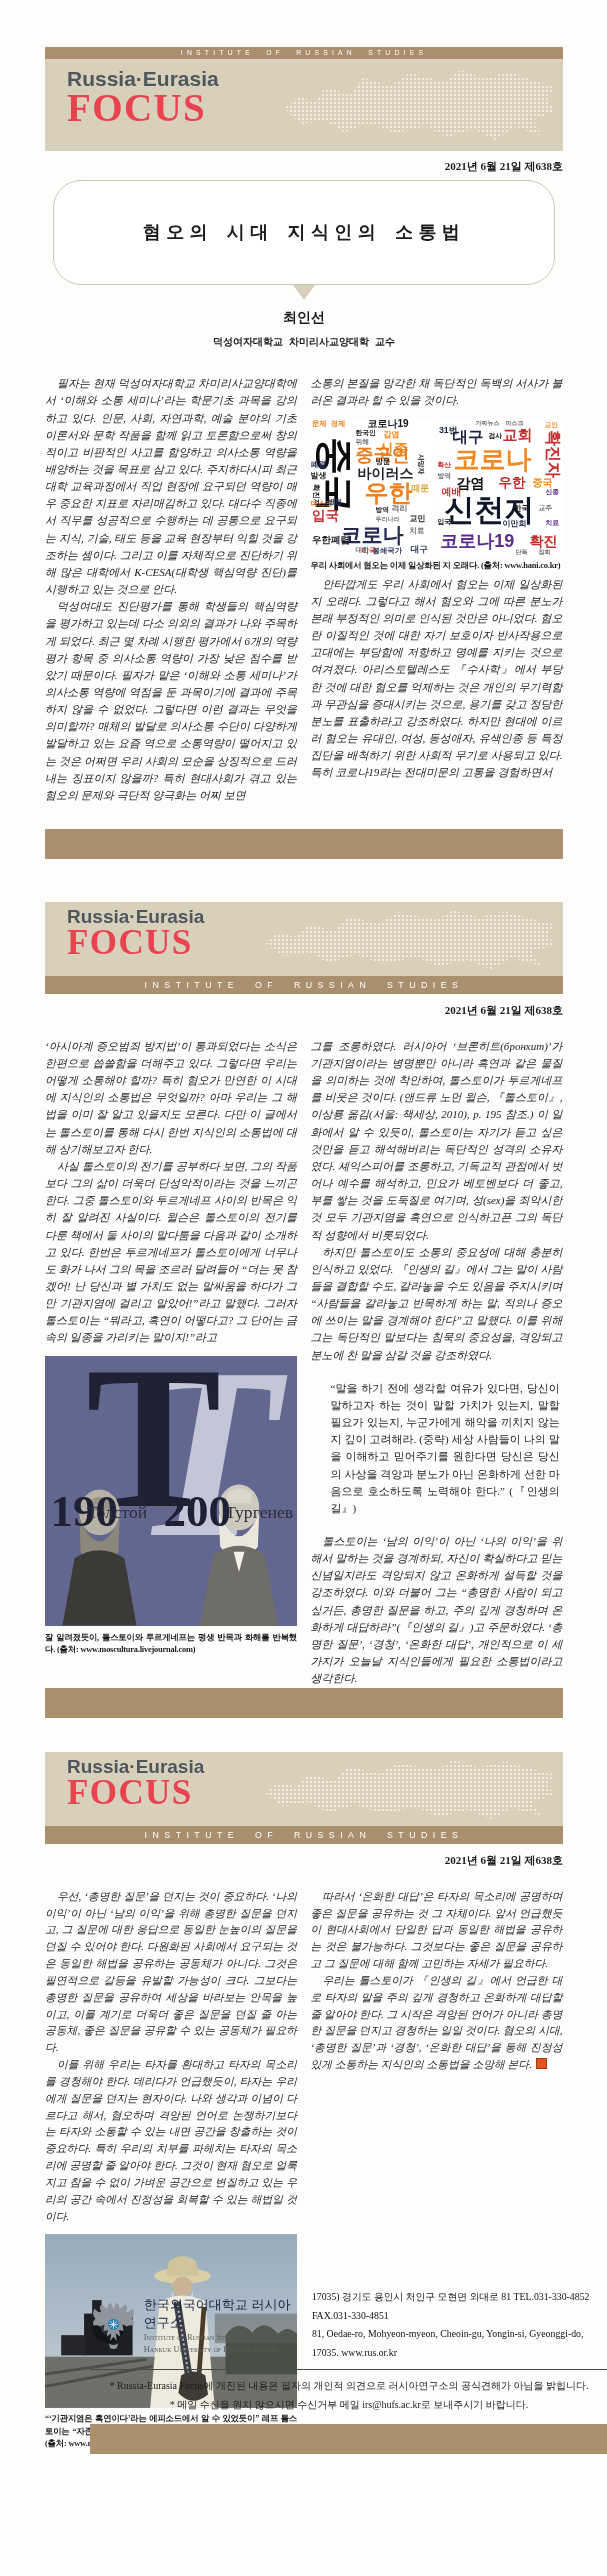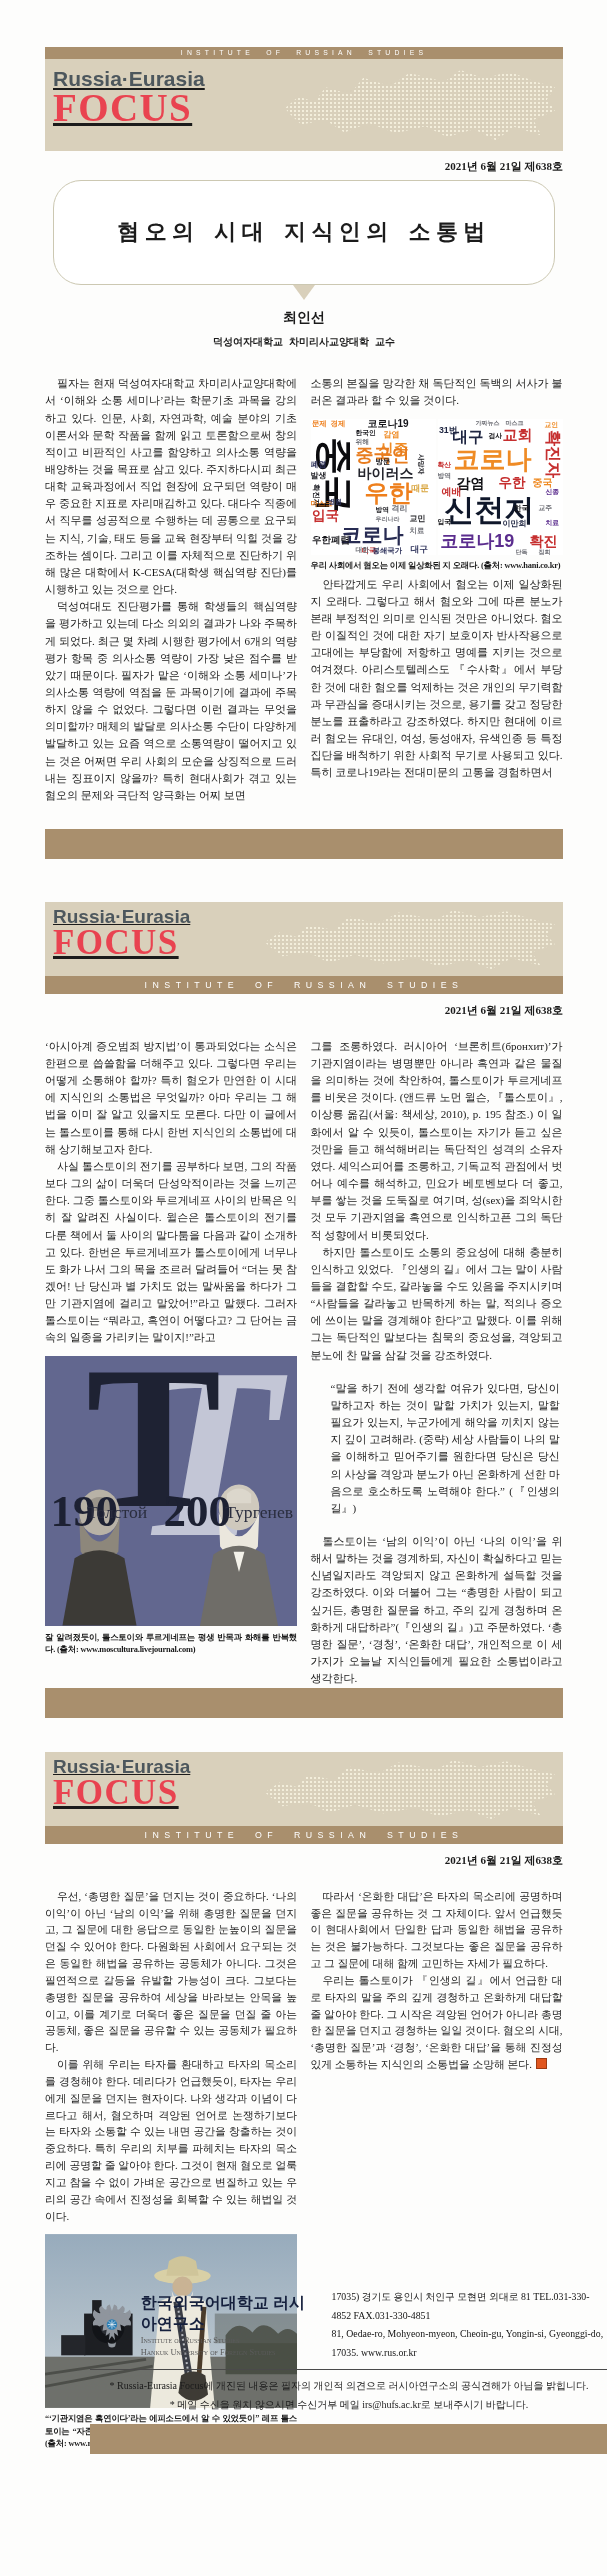--- a/index.html
+++ b/index.html
@@ -10,51 +10,51 @@
 
   
   .instbar{background:#a98f6d;color:#fff;font-family:"Liberation Sans",sans-serif;
            display:flex;align-items:center;justify-content:center;}
   .instbar span{letter-spacing:0.62em;word-spacing:0.9em;white-space:nowrap;}
   .instbar.small{height:11.5px;font-size:6.8px;}
   .instbar.big{height:18px;font-size:8.8px;}
   .mast{background:#d9d0bb;position:relative;}
   .mast.h1{height:92px;}
   .mast.h2{height:74px;}
-  .logo{position:absolute;left:8px;top:9.5px;text-decoration:underline;}
+  .logo{position:absolute;left:22px;top:9.5px;}
   .mast.h2 .logo{top:5.4px;}
   .logo-line1{font-family:"Liberation Sans",sans-serif;font-weight:bold;color:#4d575d;
               font-size:21px;letter-spacing:0px;line-height:1.05;}
   .mast.h2 .logo-line1{font-size:19px;}
   .logo-line2{font-family:"Liberation Serif",serif;font-weight:bold;color:#e94350;
               font-size:39px;line-height:0.92;letter-spacing:1.4px;}
   .mast.h2 .logo-line2{font-size:35px;}
   .map-dots{position:absolute;right:8px;top:6.8px;width:270px;height:78px;
             background-image:radial-gradient(#f3eedb 0.8px,transparent 1px);
             background-size:4px 4px;
             clip-path:polygon(0% 55%,5% 40%,11% 47%,15% 28%,24% 37%,29% 16%,39% 27%,46% 10%,
               59% 21%,65% 6%,74% 17%,83% 8%,92% 20%,100% 28%,97% 44%,100% 58%,92% 70%,95% 90%,
               85% 79%,78% 96%,70% 82%,60% 92%,52% 78%,41% 87%,31% 74%,22% 86%,15% 70%,6% 76%,2% 63%);}
   .mast.h2 .map-dots{width:290px;height:66px;top:4px;}
   .dateline{text-align:right;font-weight:bold;font-size:11px;margin-top:8.8px;height:15px;font-family:Liberation Serif, serif;}
 
   
   .titlebox{width:500px;height:103px;margin:5.4px auto 0;border:1.4px solid #ccc8b2;border-radius:28px;
             display:flex;align-items:center;justify-content:center;background:#fff;}
-  .titlebox h1{margin:8px;font-size:22px;font-weight:600;letter-spacing:5.4px;word-spacing:4px;}
+  .titlebox h1{margin:8px;font-size:18px;font-weight:600;letter-spacing:5.4px;word-spacing:4px;}
   .pointer{width:0;height:0;margin:0 auto;border-left:11.5px solid transparent;
            border-right:11.5px solid transparent;border-top:15px solid #d9d0bb;}
   .author{text-align:center;font-size:14px;font-weight:bold;margin-top:9.5px;}
   .affil{text-align:center;font-size:10px;font-weight:bold;margin-top:8px;font-family:Liberation Mono, monospace;}
 
   
   .cols{display:flex;gap:13.5px;margin-top:26px;}
   .col{width:252px;font-size:11px;line-height:1.56;text-align:justify;word-break:break-all;}
   .page3 .col{font-size:10.8px;}
-  .col p{margin:0;}
+  .col p{margin:0;font-style:italic;}
   .col p.indent{text-indent:1.1em;}
   blockquote{margin:16px 2.7px 16px 20px;padding:0;}
   figure{margin:9.5px 0 2.7px;}
   figcaption{font-size:8.4px;font-weight:bold;line-height:1.5;margin-top:5.4px;
              letter-spacing:-0.2px;text-align:justify;text-indent:0;}
   .endmark{display:inline-block;width:8.8px;height:8.8px;background:#e0561f;border:0.7px solid #9c3a12;
            margin-left:4px;vertical-align:-0.7px;}
 
   
   .clouds{display:flex;gap:2px;}
@@ -72,21 +72,21 @@
   .bust{position:absolute;bottom:0;}
 
   
   .tolstoy-photo{position:relative;width:252px;height:174px;overflow:hidden;}
 
   
   .footbar{position:absolute;left:45px;width:518px;height:30px;background:#a98f6d;bottom:0;}
   .p3-bottom{position:absolute;left:45px;bottom:0;width:518px;}
   .org-row{display:flex;align-items:center;}
   .org-names{margin-left:6.8px;}
-  .org-kr{font-family:"Liberation Sans",sans-serif;font-weight:bold;font-size:16px;color:#15203d;}
+  .org-kr{font-family:"Liberation Sans",sans-serif;font-weight:normal;font-size:13px;color:#15203d;}
   .org-en{font-variant:small-caps;font-size:8.4px;color:#5a5a5a;line-height:1.25;margin-top:1.4px;}
   .org-addr{margin-left:15px;font-size:9.8px;line-height:1.9;color:#111;}
   .divider{border-top:1.4px solid #4a4a4a;margin:6.8px 0 6.8px;}
   .notes{font-size:10px;line-height:1.85;text-align:center;}
   .endbar{height:30px;background:#a98f6d;margin-top:9.5px;}
 </style>
 </head>
 <body>
 
 <div class="sheet">

